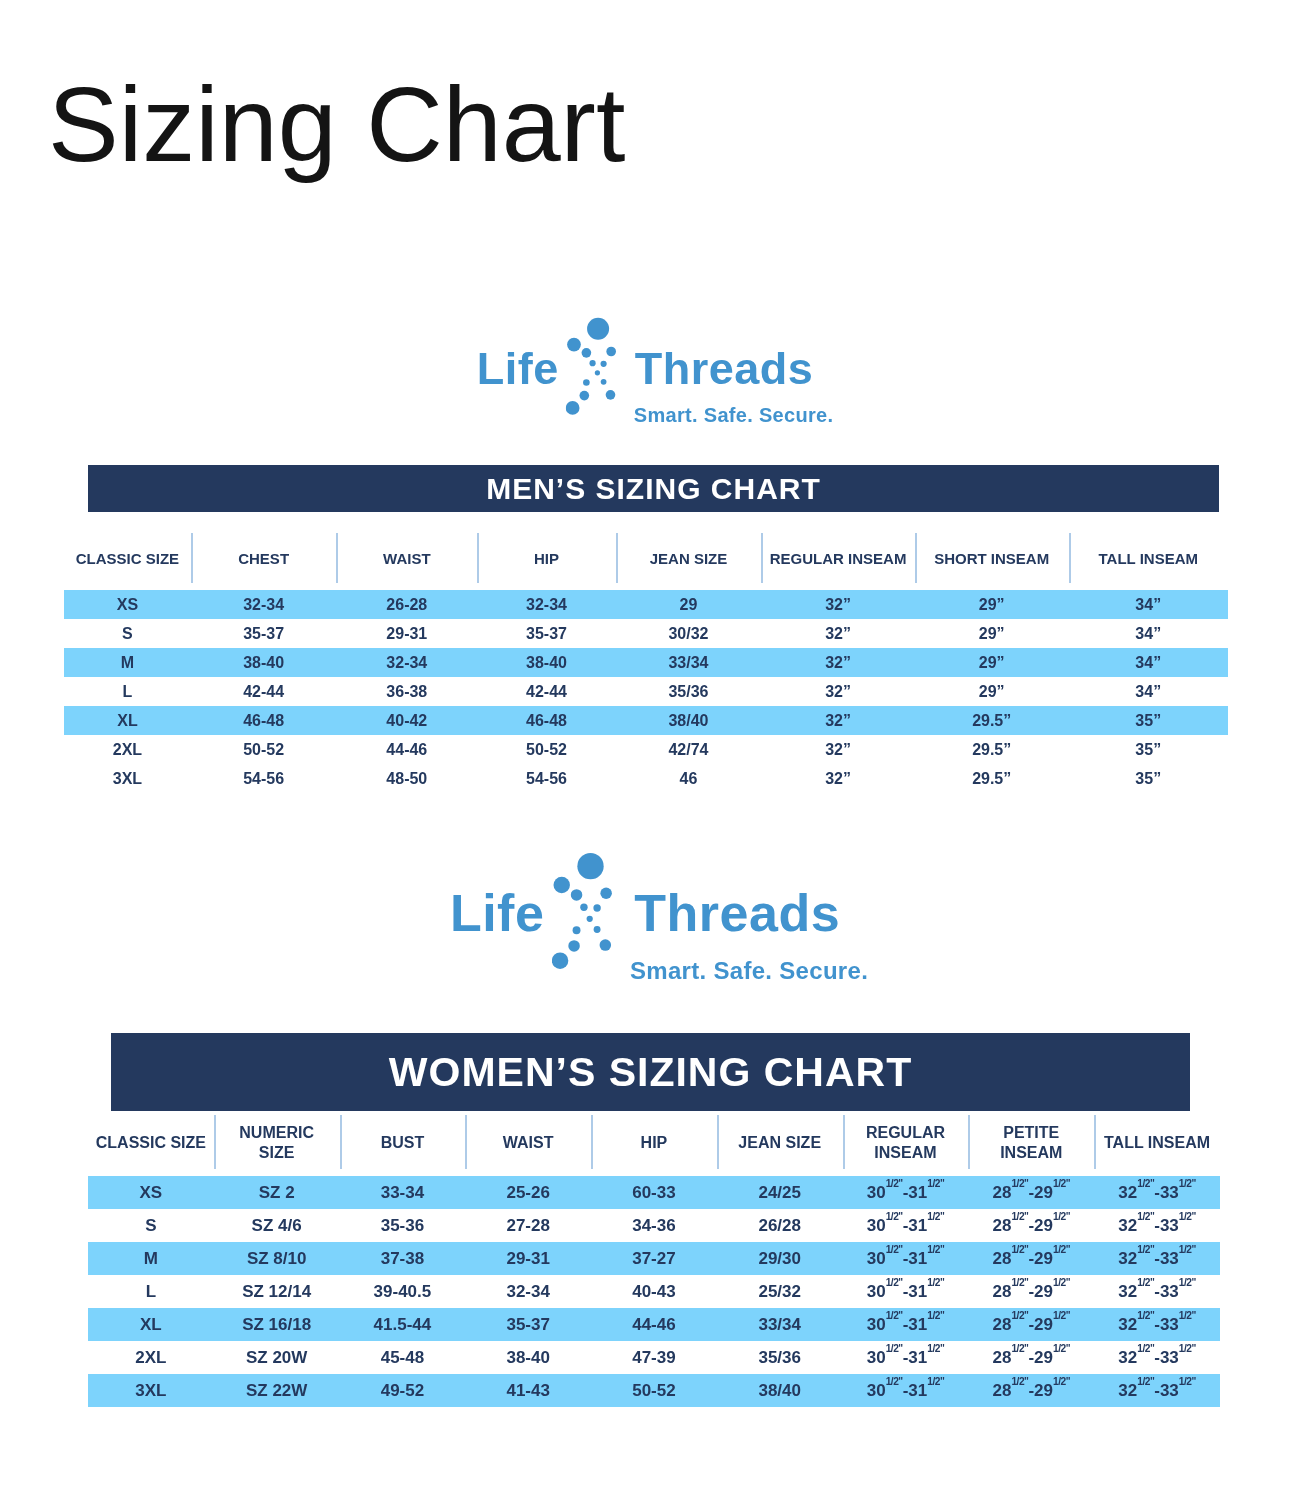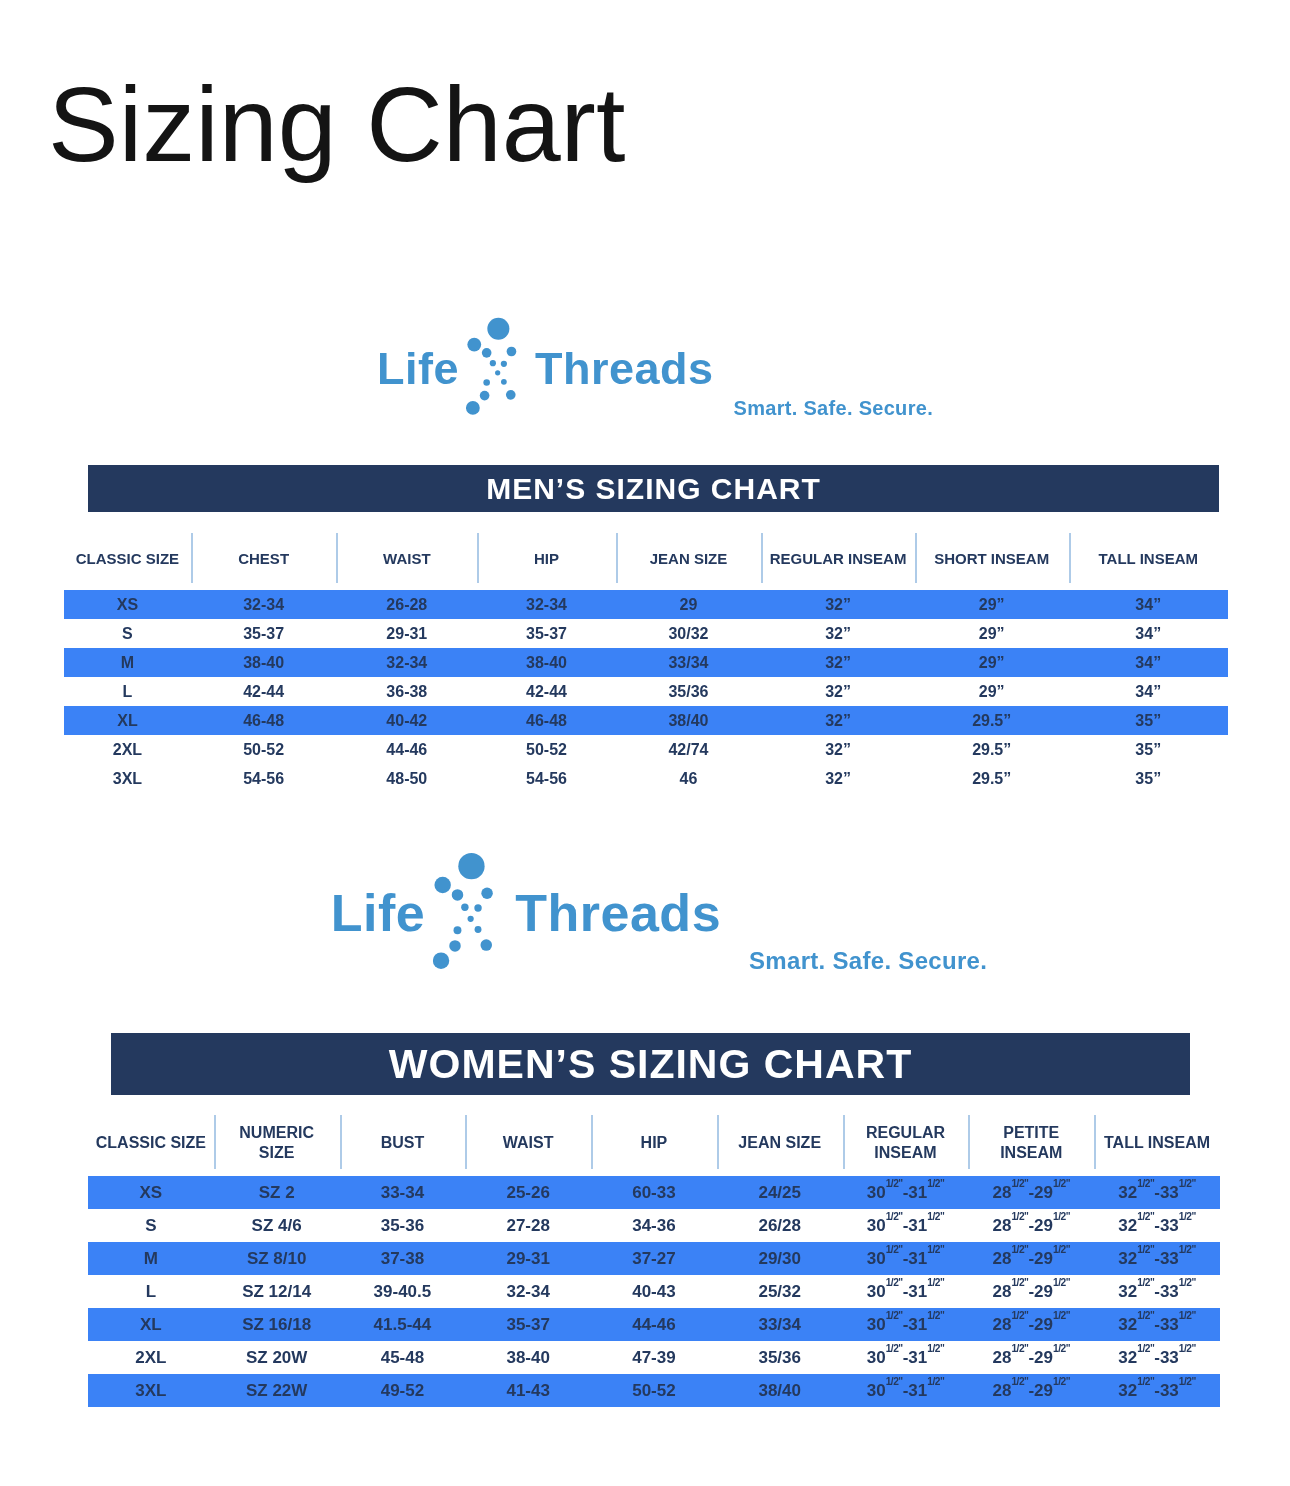--- a/index.html
+++ b/index.html
@@ -21,21 +21,21 @@
     color:#141414;
     letter-spacing:0px;
     line-height:1.1;
   }
   
   .logo{
     position:absolute;
     left:50%;
     transform:translateX(-50%);
     display:flex;
-    flex-direction:row;
+    flex-direction:column;
     width:max-content;
   }
   .logo-row{display:flex; align-items:center;}
   .logo-life,.logo-threads{
     font-weight:bold;
     color:#4193CE;
     letter-spacing:0.5px;
     line-height:1;
   }
   .logo-tagline{
@@ -59,21 +59,21 @@
     background:#24395E;
     color:#ffffff;
     text-align:left;
     font-weight:bold;
     letter-spacing:1px;
     display:flex;
     align-items:center;
     justify-content:center;
   }
   #men-banner{left:88px; top:449px; width:1131px; height:47px; font-size:30px;}
-  #women-banner{left:111px; top:1017px; width:1079px; height:62px; font-size:41px;}
+  #women-banner{left:111px; top:1017px; width:1079px; height:78px; font-size:41px;}
   
   .size-table-wrap{position:absolute;}
   #men-table-wrap{left:64px; top:512px; width:1164px;}
   #women-table-wrap{left:88px; top:1094px; width:1132px;}
   table.size-table{
     border-collapse:collapse;
     width:100%;
     table-layout:fixed;
   }
   table.size-table th{
@@ -97,21 +97,21 @@
   table.size-table td{
     color:#24395E;
     font-weight:bold;
     text-align:center;
     vertical-align:middle;
     padding:0 2px;
     white-space:nowrap;
   }
   #men-table-wrap td{height:29px; font-size:16px;}
   #women-table-wrap td{height:33px; font-size:17px;}
-  table.size-table tr.shaded td{background:#3b82f6;}
+  table.size-table tr.shaded td{background:#7dd3fc;}
   sup.frac{
     font-size:0.6em;
     position:relative;
     top:-0.45em;
     letter-spacing:-0.5px;
   }
 </style>
 </head>
 <body>
 

